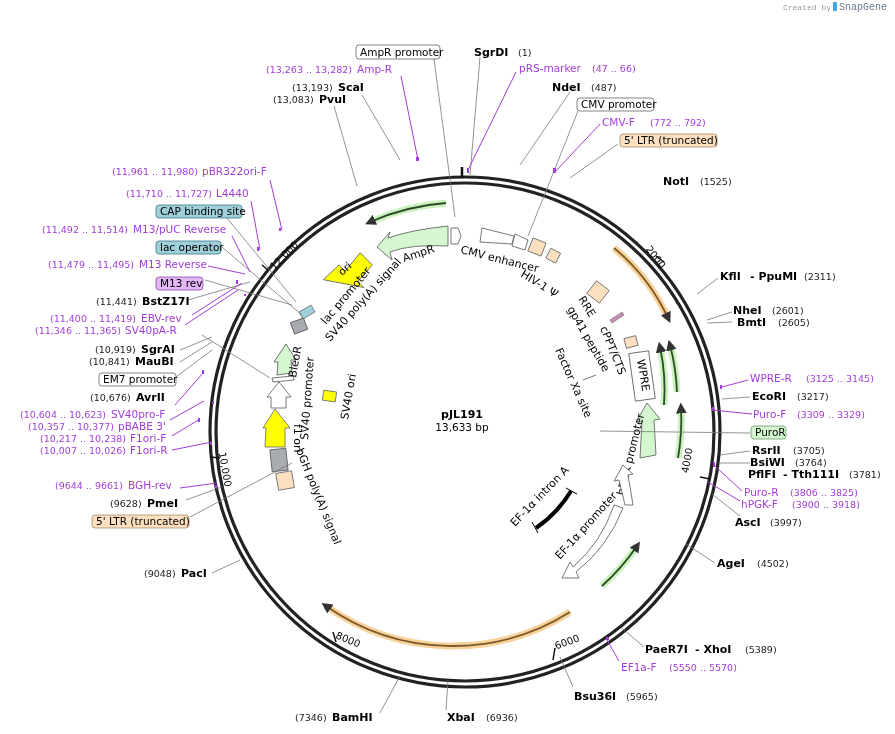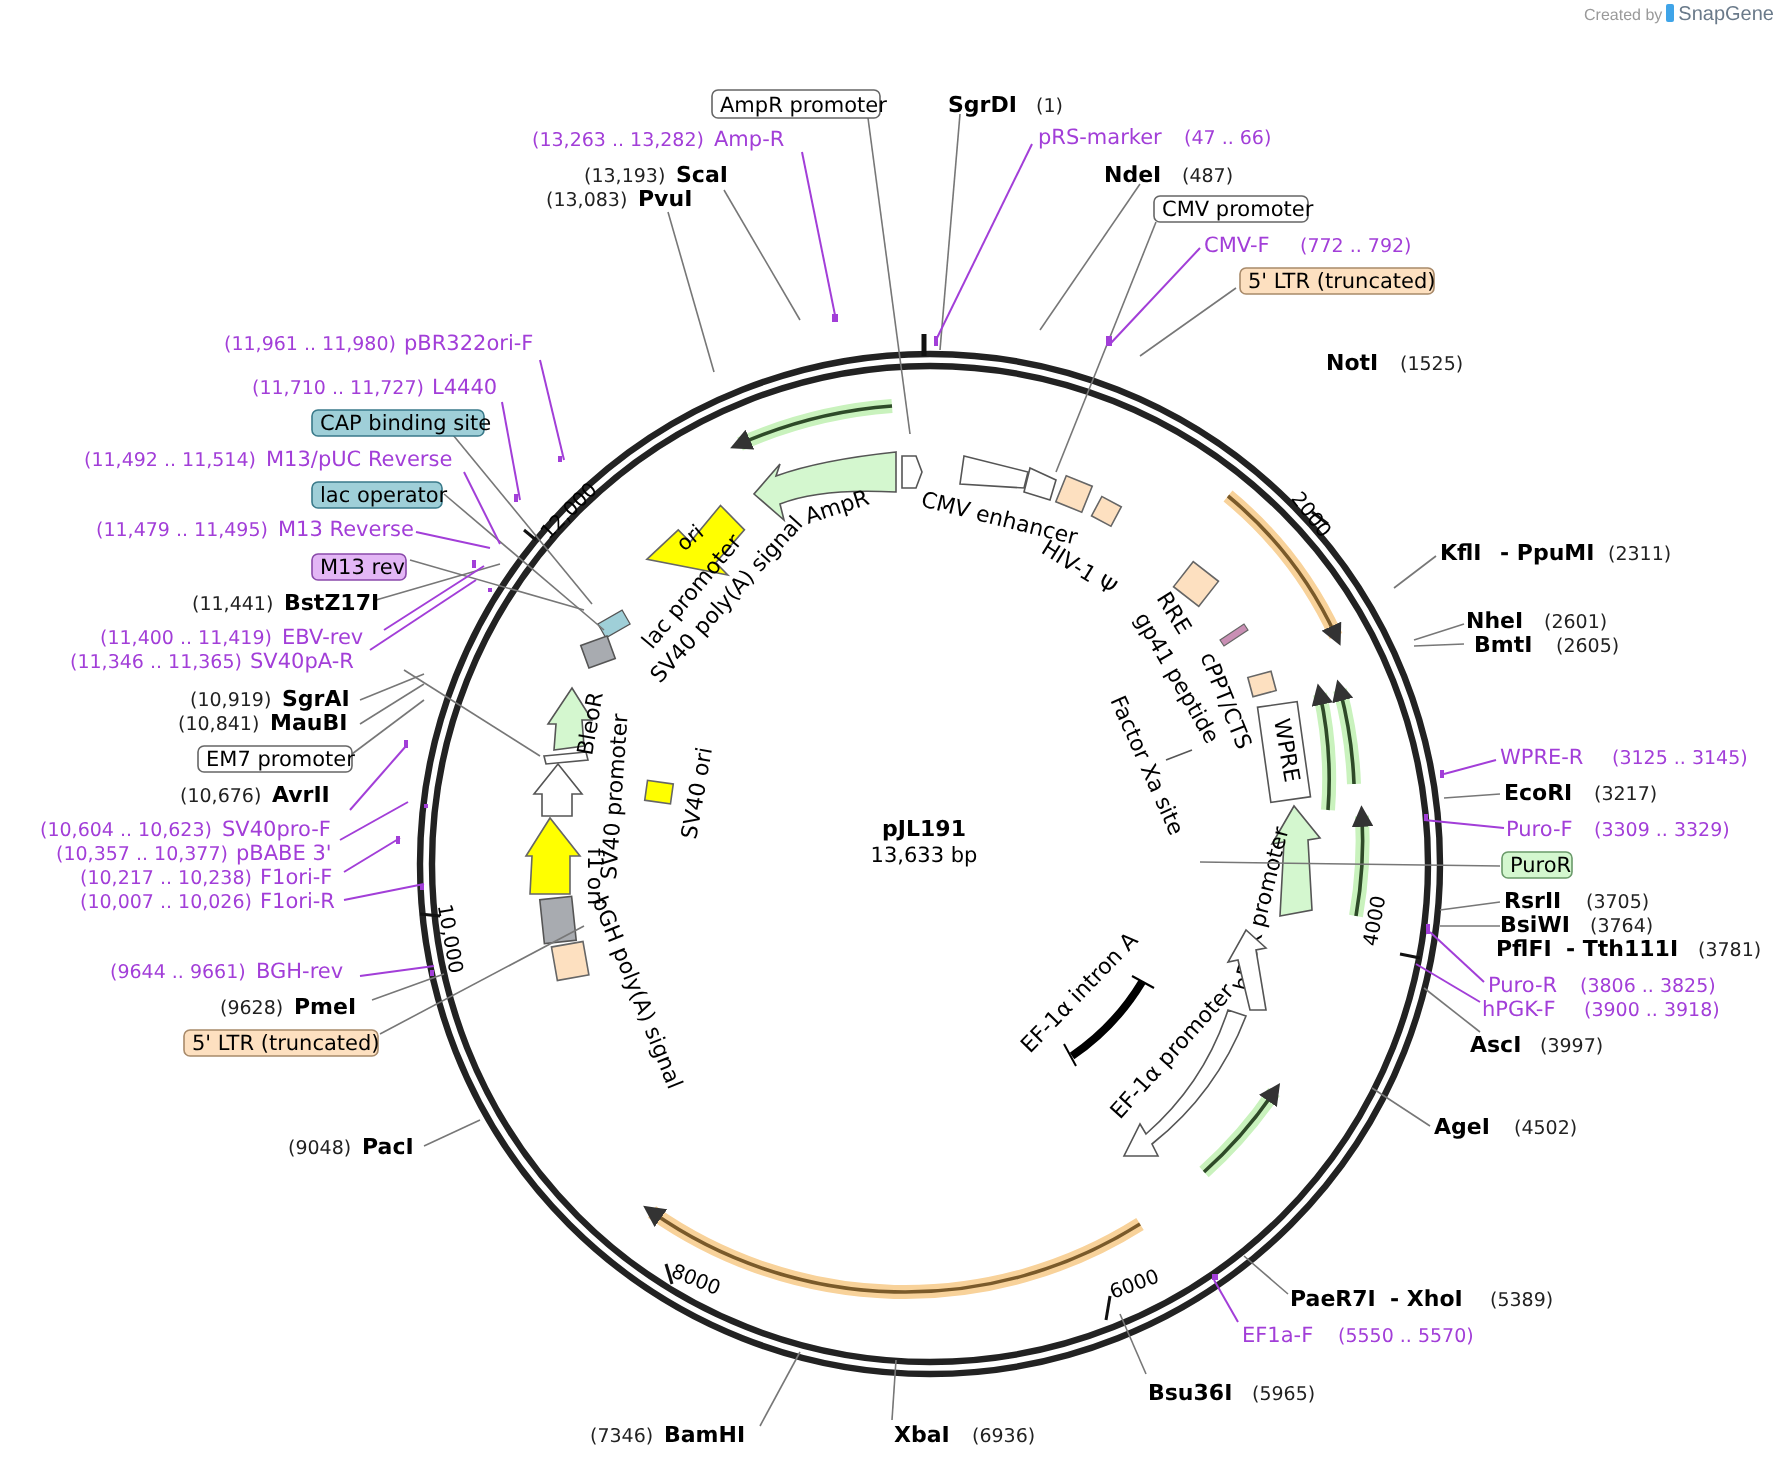--- a/index.html
+++ b/index.html
@@ -1,18 +1,18 @@
 <!DOCTYPE html>
 <html><head>
 <meta charset="utf-8">
 <style>
   html, body { margin:0; padding:0; background:#ffffff; }
   body { width:895px; height:734px; position:relative; overflow:hidden; font-family:"DejaVu Sans", sans-serif; }
   #map { position:absolute; left:0; top:0; }
-  .credit { position:absolute; right:8px; top:2px; font-size:8px; color:#9a9a9a; font-family:Liberation Sans, sans-serif; }
+  .credit { position:absolute; right:8px; top:2px; font-size:8px; color:#9a9a9a; font-family:Liberation Mono, monospace; }
   .credit b { font-weight:normal; font-size:10px; color:#6a7a8a; }
   .credit .logo { display:inline-block; width:4px; height:9px; background:#3fa4e8; border-radius:1px; vertical-align:-1px; margin:0 2px; }
   svg text { font-family:"DejaVu Sans", sans-serif; }
   .enz { font-weight:bold; font-size:11px; fill:#000; }
   .pos { font-size:9.5px; fill:#222; }
   .primer { font-size:10.5px; fill:#a23ed8; }
   .ppos { font-size:9.5px; fill:#a23ed8; }
   .feat { font-size:11px; fill:#000; }
   .lead { stroke:#777; stroke-width:0.8; fill:none; }
   .plead { stroke:#a23ed8; stroke-width:1; fill:none; }

